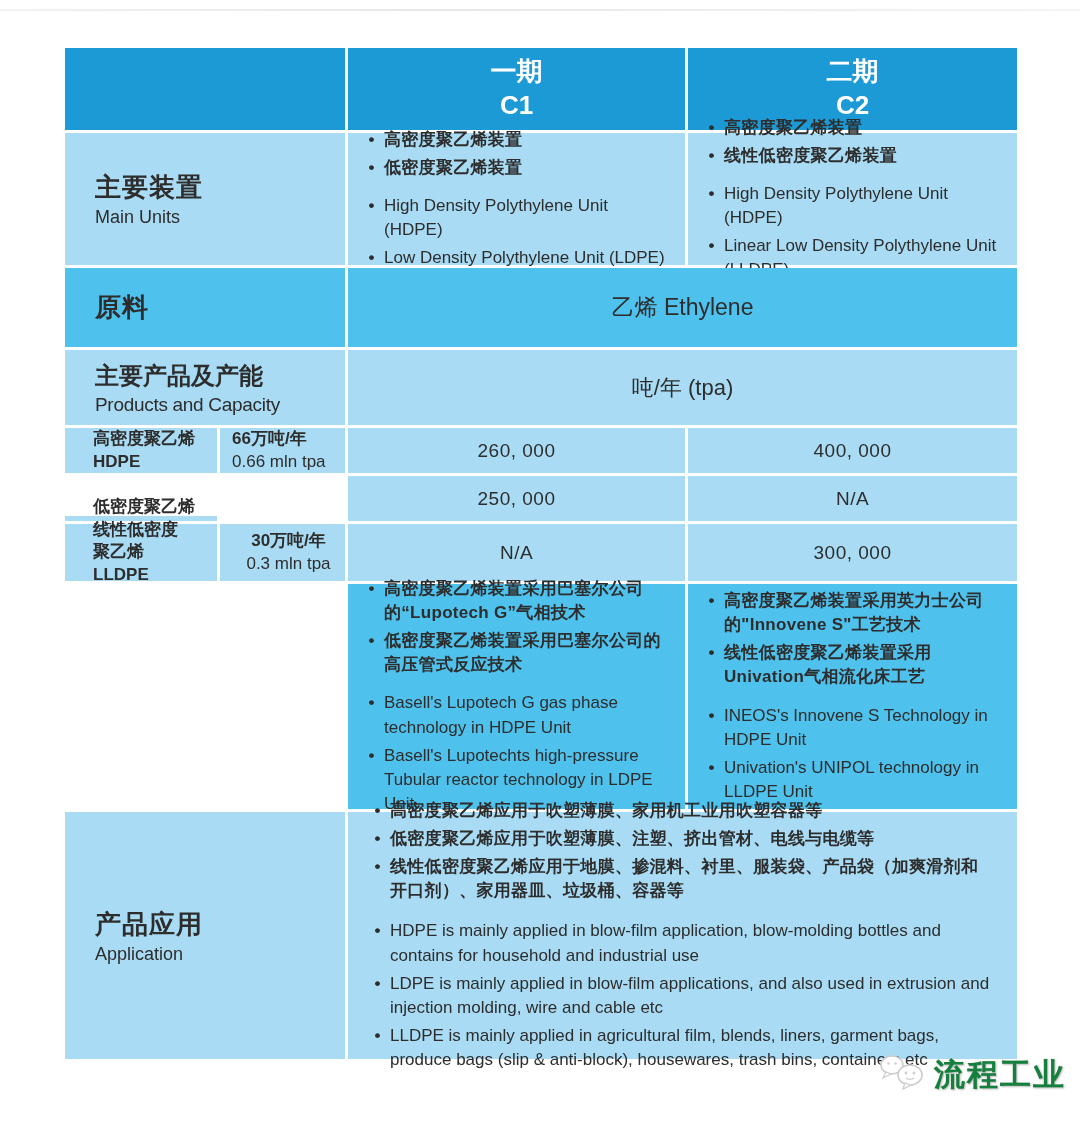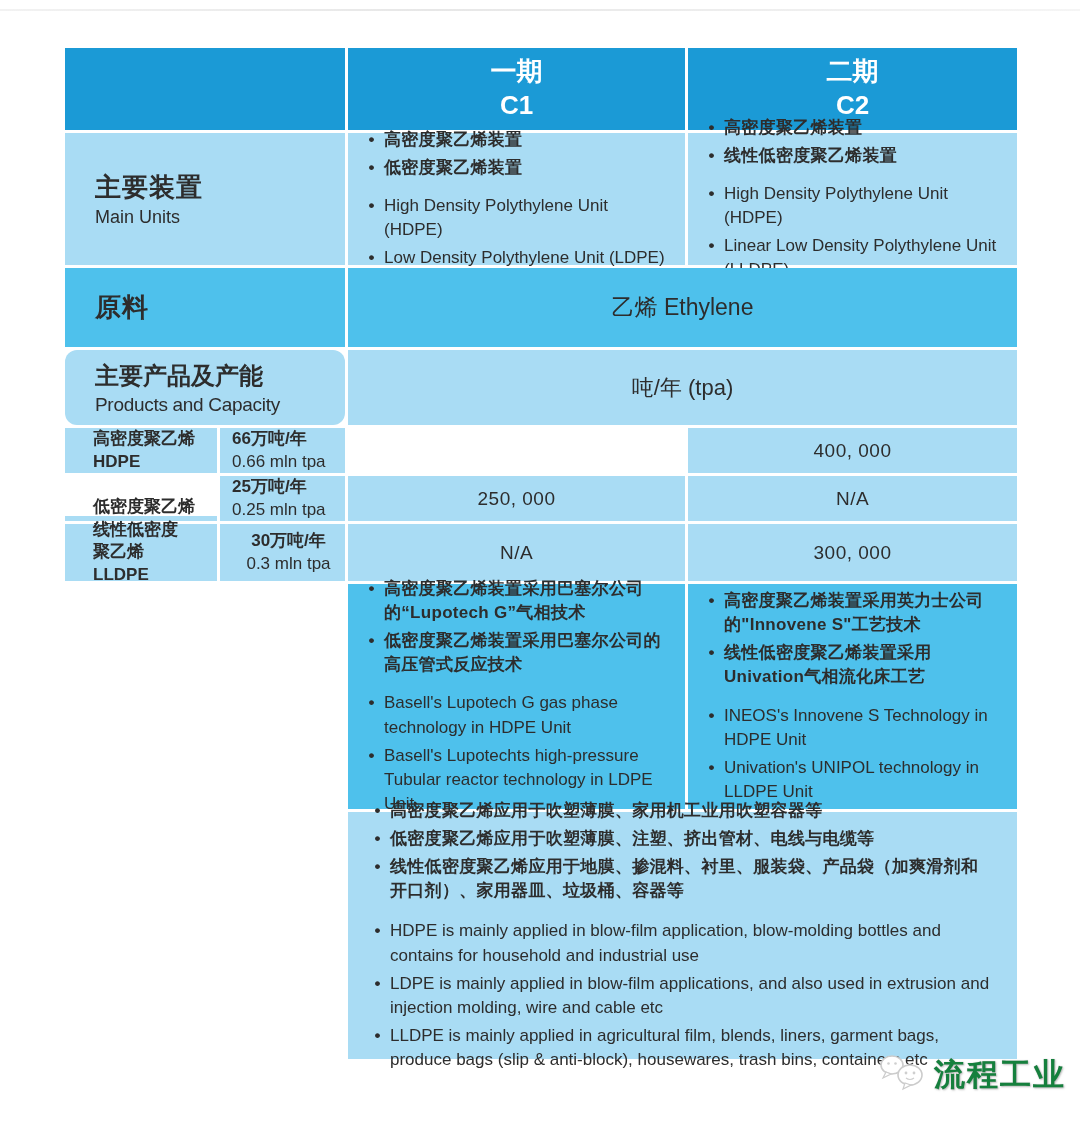--- a/index.html
+++ b/index.html
@@ -113,47 +113,46 @@
     </div>
   </div>
 
   <div class="cell med rowlabel" style="grid-column:1/3;grid-row:3;">
     <span class="zh">原料</span>
   </div>
   <div class="cell med centerval" style="grid-column:3/5;grid-row:3;">
     <span>乙烯 Ethylene</span>
   </div>
 
-  <div class="cell light rowlabel compact" style="grid-column:1/3;grid-row:4;border-radius:12px;">
+  <div class="cell light rowlabel compact" style="grid-column:1/3;grid-row:4;">
     <span class="zh">主要产品及产能</span>
     <span class="en">Products and Capacity</span>
   </div>
   <div class="cell light centerval" style="grid-column:3/5;grid-row:4;font-size:22px;">
     <span>吨/年 (tpa)</span>
   </div>
 
   <div class="cell light subname" style="grid-column:1;grid-row:5;">
     <span class="l1">高密度聚乙烯</span>
     <span class="l1">HDPE</span>
   </div>
   <div class="cell light subcap" style="grid-column:2;grid-row:5;">
     <span class="l1">66万吨/年</span>
     <span>0.66 mln tpa</span>
   </div>
+  <div class="cell light numcell" style="grid-column:3;grid-row:5;">
+      <span>260, 000</span>
+    </div>
   <div class="cell light numcell" style="grid-column:4;grid-row:5;">
       <span>400, 000</span>
     </div>
 
   <div class="cell light subname" style="grid-column:1;grid-row:6;margin-top:40px;">
     <span class="l1">低密度聚乙烯</span>
     <span class="l1">LDPE</span>
-  </div>
-  <div class="cell light subcap" style="grid-column:2;grid-row:6;">
-    <span class="l1">25万吨/年</span>
-    <span>0.25 mln tpa</span>
   </div>
   <div class="cell light numcell" style="grid-column:3;grid-row:6;">
       <span>250, 000</span>
     </div>
   <div class="cell light numcell" style="grid-column:4;grid-row:6;">
       <span>N/A</span>
     </div>
 
   <div class="cell light subname" style="grid-column:1;grid-row:7;">
     <span class="l1">线性低密度</span>
@@ -209,20 +208,24 @@
           <span class="dot">•</span>
           <span class="btext">INEOS's Innovene S Technology in HDPE Unit</span>
         </div>
       <div class="bullet en">
           <span class="dot">•</span>
           <span class="btext">Univation's UNIPOL technology in LLDPE Unit</span>
         </div>
     </div>
   </div>
 
+  <div class="cell light rowlabel" style="grid-column:1/3;grid-row:9;">
+    <span class="zh">产品应用</span>
+    <span class="en">Application</span>
+  </div>
   <div class="cell light content appcontent" style="grid-column:3/5;grid-row:9;">
     <div class="bgroup">
       <div class="bullet zh">
           <span class="dot">•</span>
           <span class="btext">高密度聚乙烯应用于吹塑薄膜、家用机工业用吹塑容器等</span>
         </div>
       <div class="bullet zh">
           <span class="dot">•</span>
           <span class="btext">低密度聚乙烯应用于吹塑薄膜、注塑、挤出管材、电线与电缆等</span>
         </div>

